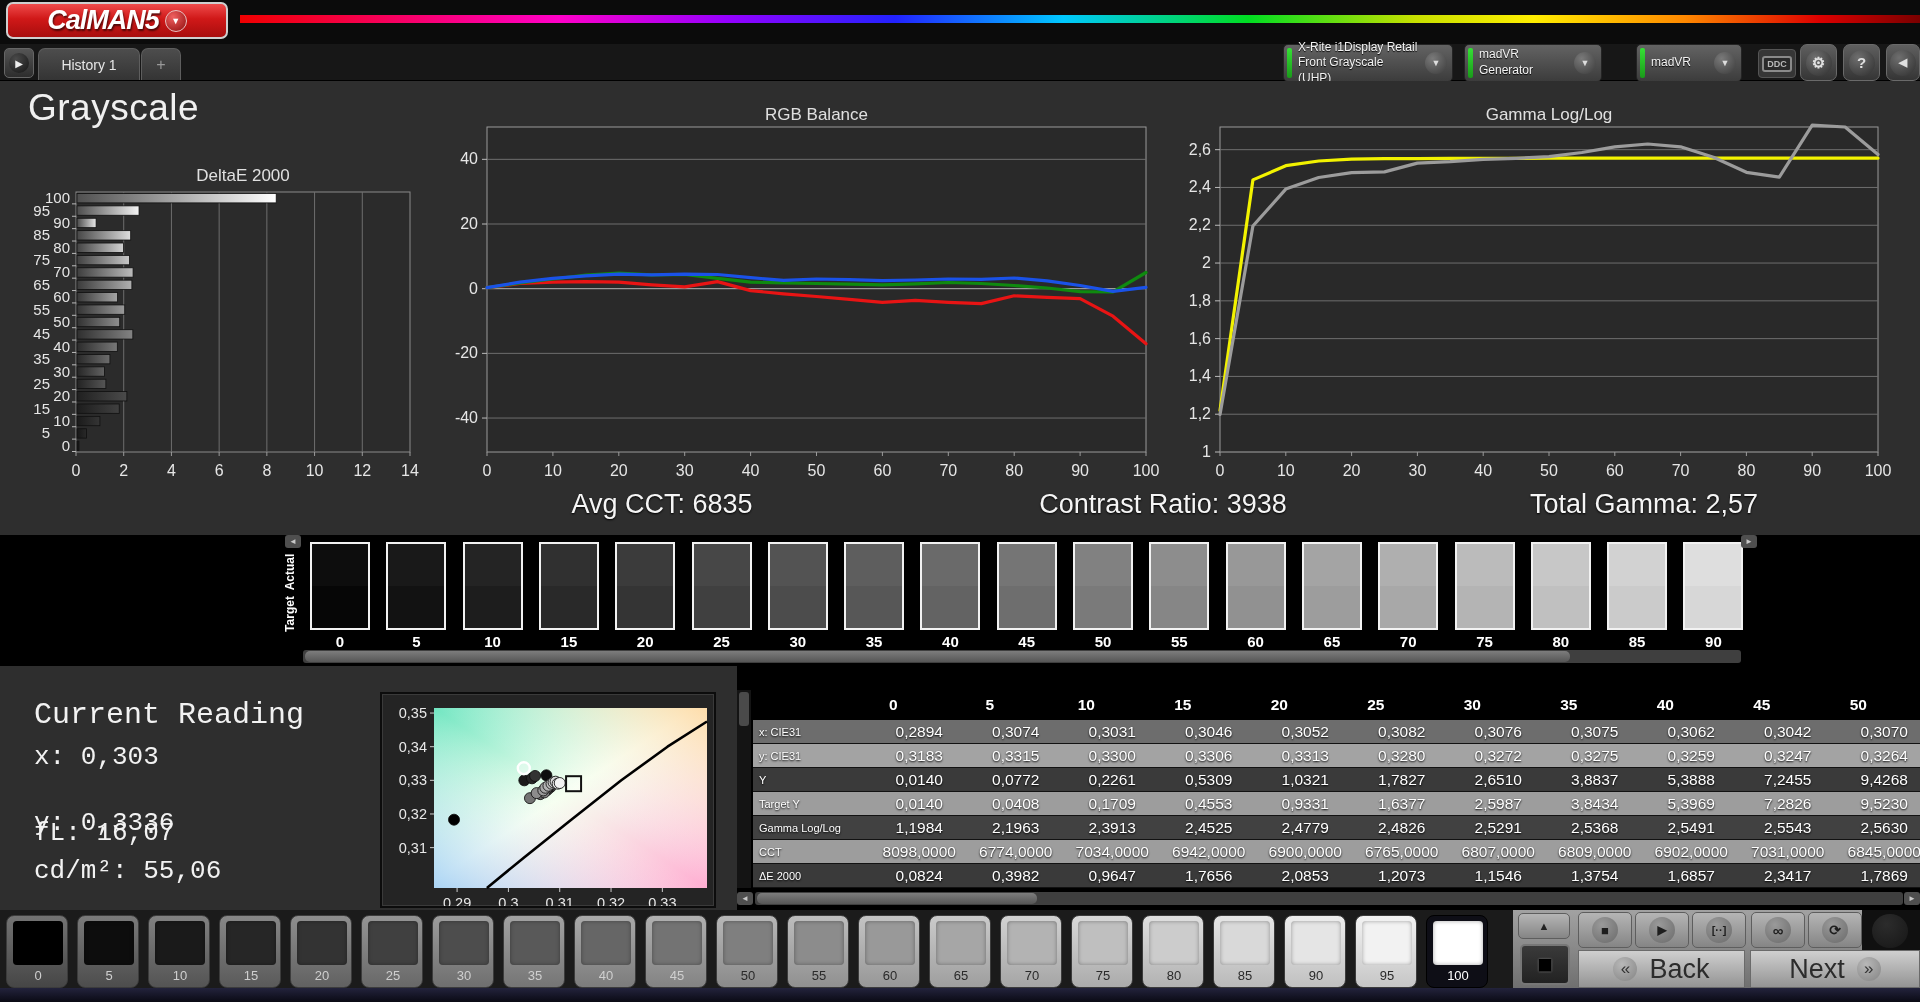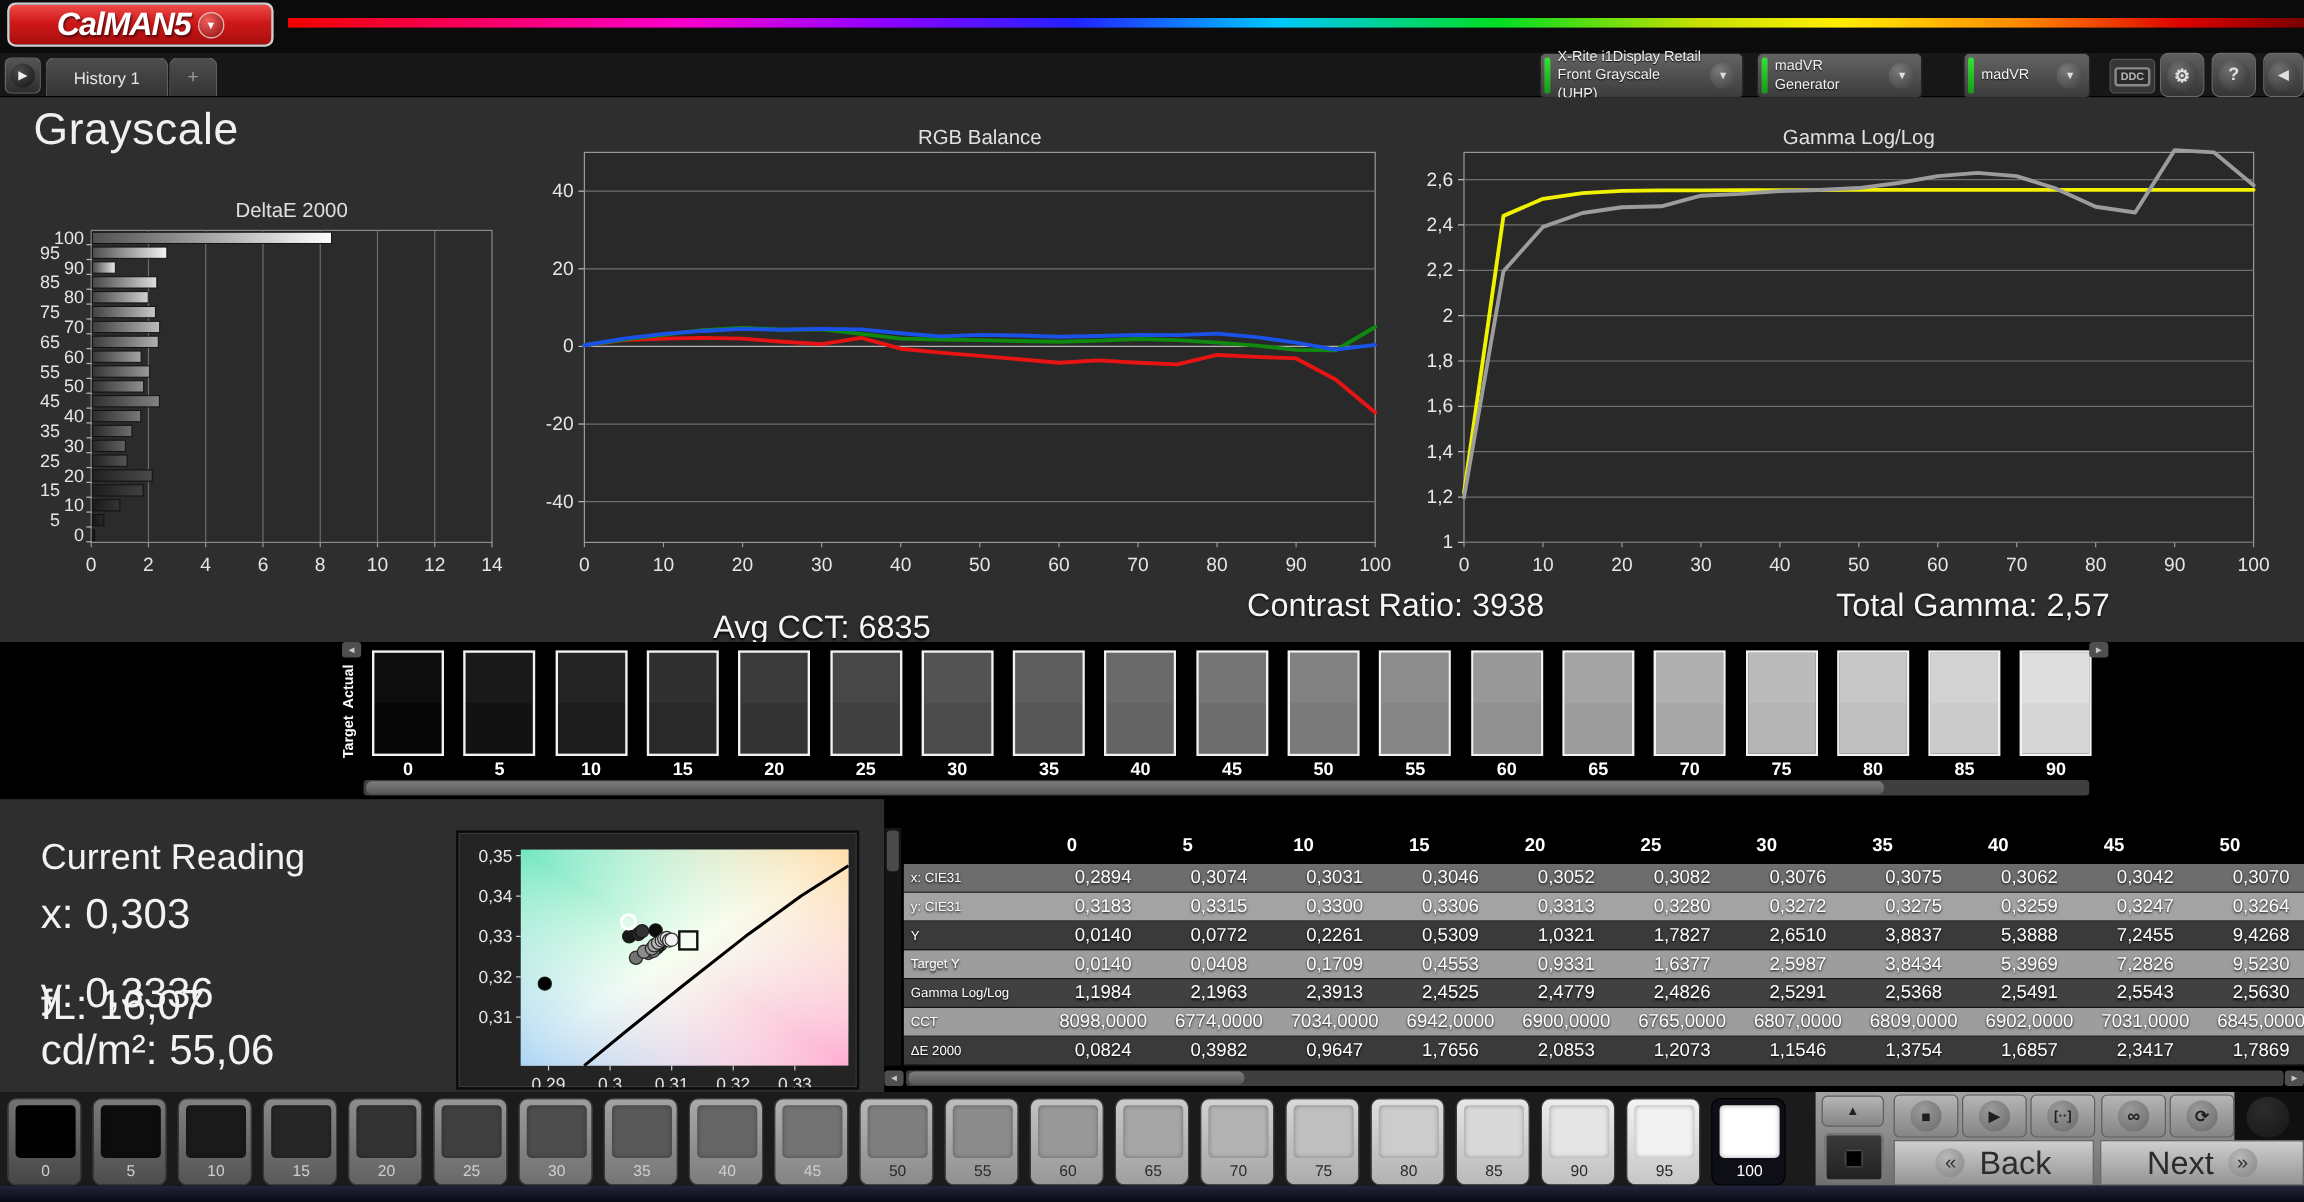--- a/index.html
+++ b/index.html
@@ -61,24 +61,24 @@
   #swatchstrip{left:0;top:535px;width:1920px;height:131px;background:#000;}
   .rotlab{font-size:12px;font-weight:bold;color:#fff;transform:rotate(-90deg);transform-origin:center;
         width:60px;text-align:center;}
   .swatch{position:absolute;top:7px;width:60px;height:88px;border:2px solid #f2f2f2;box-sizing:border-box;}
   .swlabel{position:absolute;top:98px;width:64px;text-align:center;font-size:15px;font-weight:bold;color:#fff;}
   .hsb-track{position:absolute;top:115px;height:13px;background:#3f3f3f;border-radius:3px;}
   .hsb-thumb{position:absolute;height:11px;border-radius:5px;background:linear-gradient(180deg,#7d7d7d,#565656);}
   .hsb-arrow{position:absolute;width:16px;height:13px;background:#4f4f4f;border-radius:3px;color:#c8c8c8;
         font-size:8px;display:flex;align-items:center;justify-content:center;}
   
-  #lowerleft{left:0;top:666px;width:737px;height:244px;background:#2e2e2e;}
+  #lowerleft{left:0;top:666px;width:737px;height:244px;background:#2e2e2e;font-family:Liberation Mono, monospace;}
   #tablebg{left:737px;top:666px;width:1183px;height:244px;background:#000;}
   #cur-title{left:34px;top:32px;font-size:30px;color:#f2f2f2;}
-  .cur-line{left:34px;font-size:35px;color:#f2f2f2;}
+  .cur-line{left:34px;font-size:26px;color:#f2f2f2;}
   #cie-frame{left:380px;top:692px;width:336px;height:216px;background:#242424;border:2px solid #0c0c0c;
         box-sizing:border-box;box-shadow:inset 0 0 0 1px #3a3a3a;}
   #tbl-vstrip{left:737px;top:690px;width:14px;height:198px;background:#141414;}
   #tbl-vthumb{left:739px;top:692px;width:10px;height:34px;background:#4a4a4a;border-radius:3px;}
   #datatable{left:753px;top:690px;width:1167px;height:198px;overflow:hidden;}
   .trow{position:absolute;left:0;width:1200px;display:flex;}
   .tlabel{width:118px;padding-left:6px;box-sizing:border-box;font-size:11px;color:#fff;
         text-shadow:0 1px 2px #000;display:flex;align-items:center;}
   .tcell{width:96.5px;flex:none;text-align:center;font-size:15.5px;color:#fff;text-shadow:0 1px 2px #000;
         display:flex;align-items:center;justify-content:center;}
@@ -428,21 +428,21 @@
         <text x="517.5999999999999" y="371" text-anchor="middle" font-size="16" fill="#e6e6e6" font-weight="normal">70</text>
         <line x1="583.4" y1="347" x2="583.4" y2="351" stroke="#9a9a9a"></line>
         <text x="583.4" y="371" text-anchor="middle" font-size="16" fill="#e6e6e6" font-weight="normal">80</text>
         <line x1="649.2" y1="347" x2="649.2" y2="351" stroke="#9a9a9a"></line>
         <text x="649.2" y="371" text-anchor="middle" font-size="16" fill="#e6e6e6" font-weight="normal">90</text>
         <line x1="715" y1="347" x2="715" y2="351" stroke="#9a9a9a"></line>
         <text x="715" y="371" text-anchor="middle" font-size="16" fill="#e6e6e6" font-weight="normal">100</text>
         <polyline points="57.0,305.4 89.9,74.9 122.8,60.7 155.7,56.0 188.6,54.1 221.5,53.7 254.4,53.6 287.3,53.4 320.2,53.4 353.1,53.4 386.0,53.2 418.9,53.2 451.8,53.2 484.7,53.2 517.6,53.2 550.5,53.2 583.4,53.2 616.3,53.2 649.2,53.2 682.1,53.2 715.0,53.2" fill="none" stroke="#f2f200" stroke-width="3.2" stroke-linejoin="round" stroke-linecap="round"></polyline>
         <polyline points="57.0,309.5 89.9,121.0 122.8,84.1 155.7,72.5 188.6,67.7 221.5,66.9 254.4,58.1 287.3,56.6 320.2,54.3 353.1,53.3 386.0,51.7 418.9,47.5 451.8,41.8 484.7,39.0 517.6,41.8 550.5,52.2 583.4,67.3 616.3,72.1 649.2,20.1 682.1,22.0 715.0,49.4" fill="none" stroke="#9c9c9c" stroke-width="3.2" stroke-linejoin="round" stroke-linecap="round"></polyline>
       </svg>
-    <div class="stat abs" style="left:455px;margin-top:19px;">Avg CCT: 6835</div>
+    <div class="stat abs" style="left:432px;">Avg CCT: 6835</div>
     <div class="stat abs" style="left:933px;">Contrast Ratio: 3938</div>
     <div class="stat abs" style="left:1414px;">Total Gamma: 2,57</div>
   </div>
 
   <div id="swatchstrip" class="abs">
     <div class="rotlab abs" style="left:260px;top:30px;">Actual</div>
     <div class="rotlab abs" style="left:260px;top:72px;">Target</div>
     <div id="swatches">
         <div class="swatch" style="left: 310px; background: linear-gradient(rgb(13, 13, 13) 0%, rgb(13, 13, 13) 50%, rgb(6, 6, 6) 50%, rgb(6, 6, 6) 100%);"></div>
         <div class="swlabel" style="left: 308px;">0</div>

